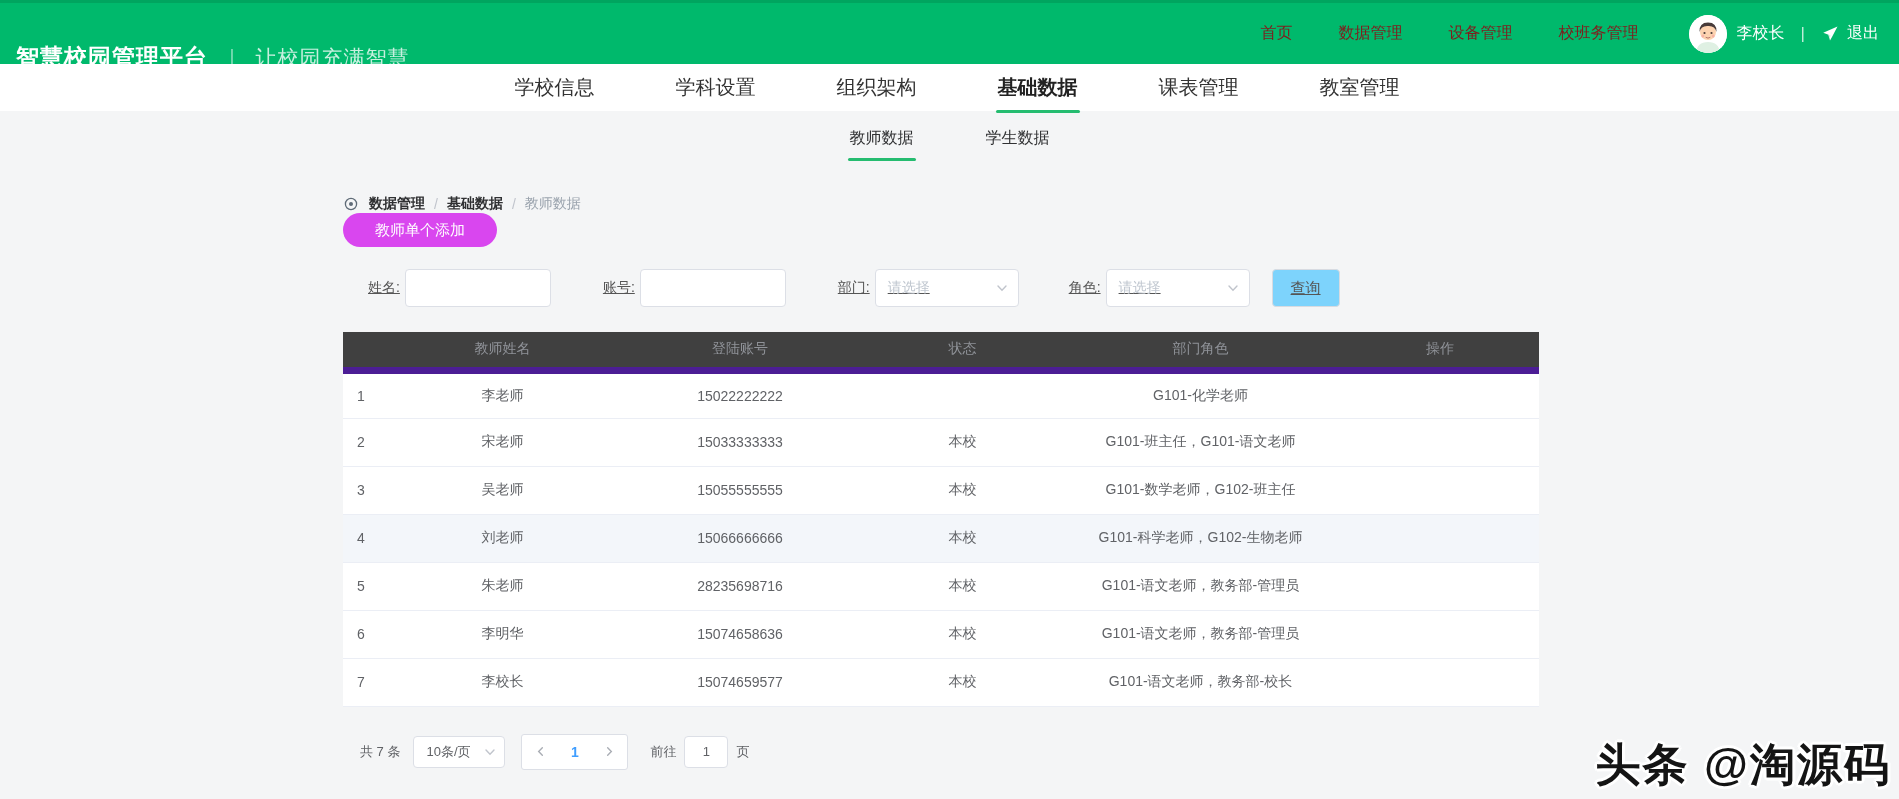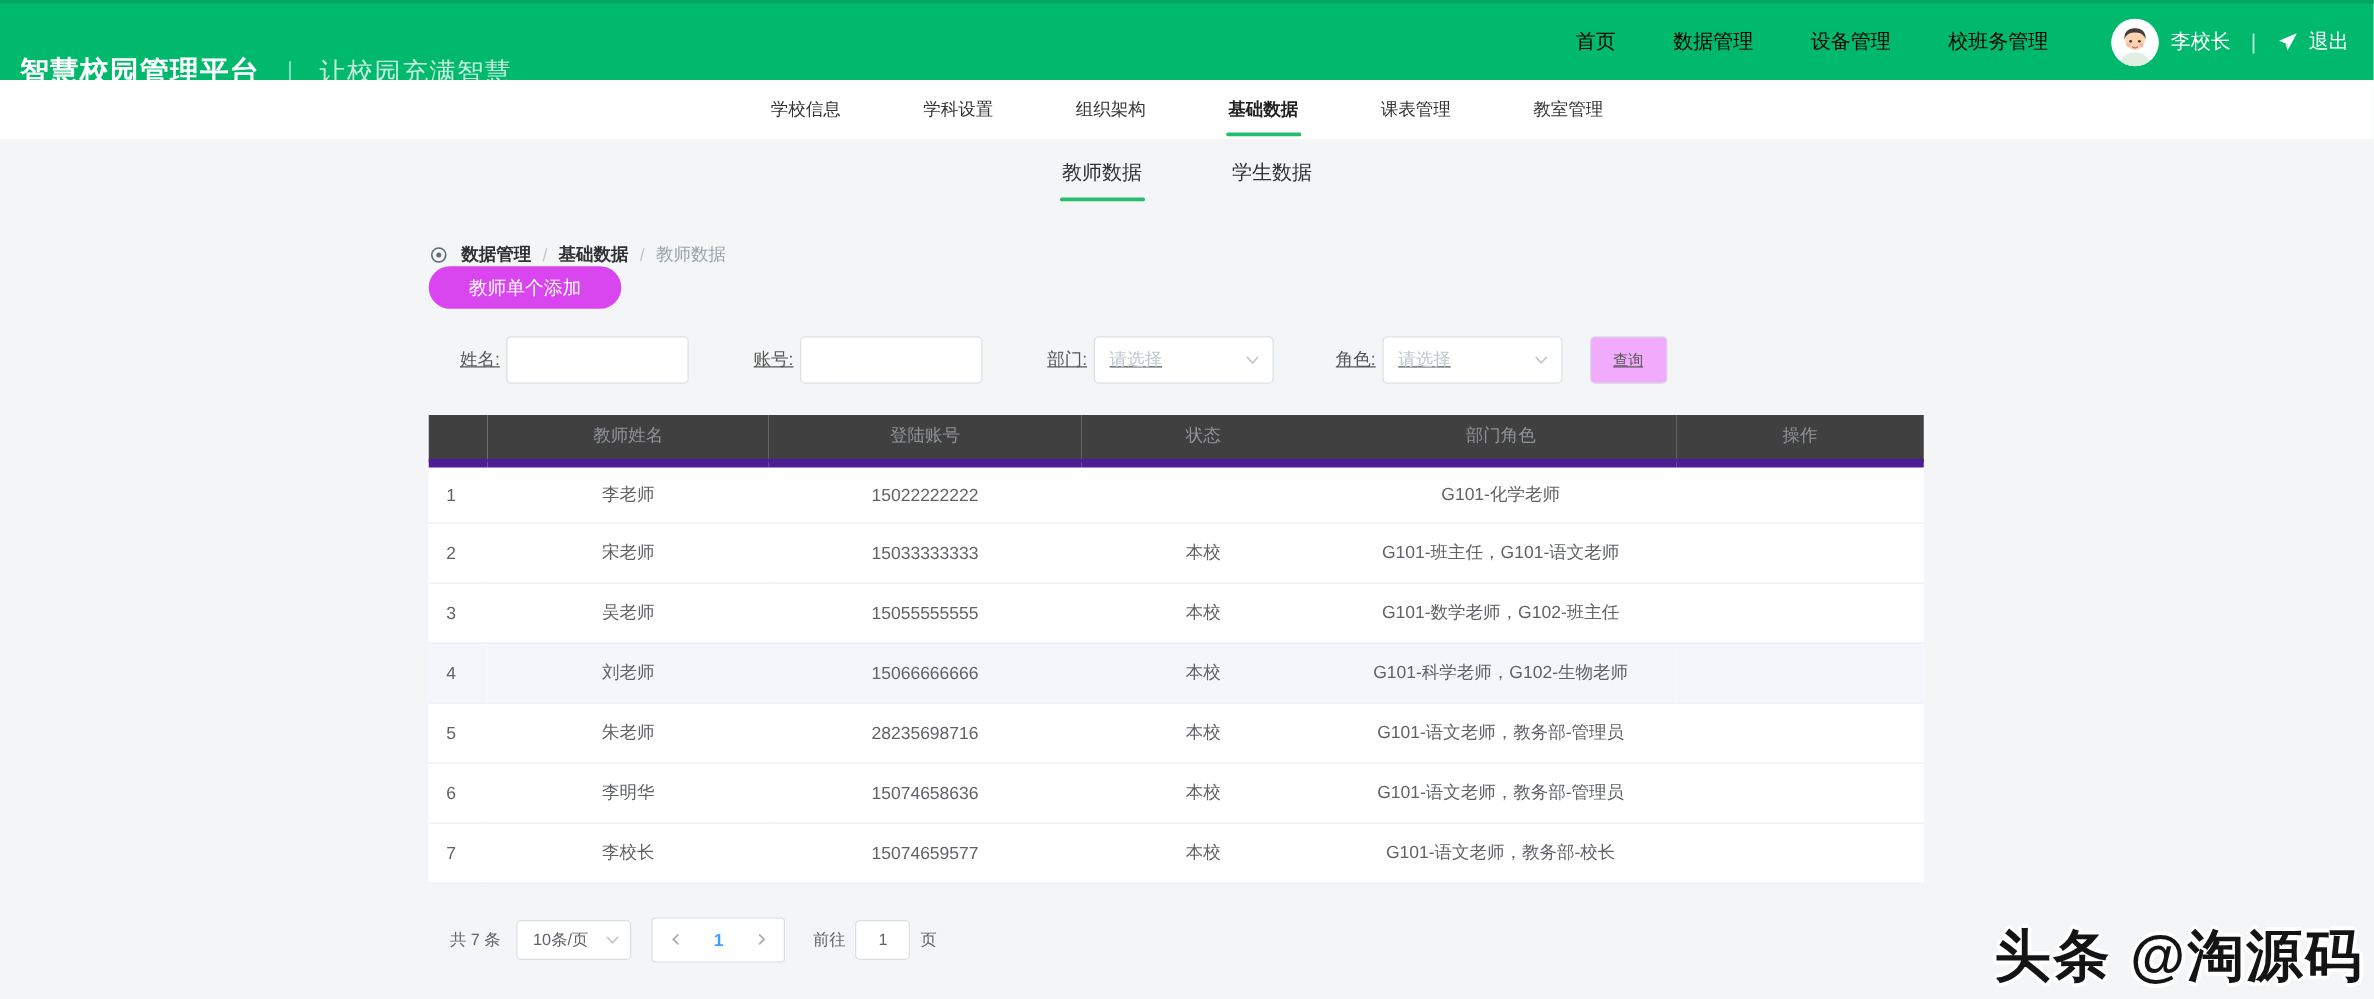--- a/index.html
+++ b/index.html
@@ -9,32 +9,32 @@
     background:#f4f5f6; color:#303133; overflow:hidden; position:relative;
   }
   
   .topbar { height:64px; background:#00b96c; border-top:3px solid #00a55f;
     display:flex; align-items:center; padding:0 20px 0 16px; }
   .brand { display:flex; align-items:center; gap:14px; color:#fff; white-space:nowrap;margin-top:48px; }
   .brand-title { font-size:23px; font-weight:bold; letter-spacing:1px; }
   .brand-sep   { font-size:20px; opacity:.65; }
   .brand-sub   { font-size:21px; opacity:.78; letter-spacing:1px; }
   .topnav { margin-left:auto; display:flex; gap:46px; margin-right:50px; }
-  .topnav-item { color:#000000; font-size:16px; cursor:pointer; white-space:nowrap; }
+  .topnav-item { color:#7f1d1d; font-size:16px; cursor:pointer; white-space:nowrap; }
   .userbox { display:flex; align-items:center; color:#fff; font-size:16px; }
   .avatar { width:38px; height:38px; border-radius:50%; background:#fff; overflow:hidden; flex:0 0 38px; }
   .user-name { margin-left:10px; white-space:nowrap; }
   .user-sep { margin:0 16px; opacity:.75; font-size:17px; }
   .plane { width:18px; height:18px; margin-right:8px; }
   .logout { white-space:nowrap; cursor:pointer; }
   
   .subnav { height:47px; background:#fff; display:flex; justify-content:center;
     align-items:center; gap:62px; }
-  .subnav-item { font-size:14px; color:#333; cursor:pointer; position:relative;
-    padding:12px 2px; white-space:nowrap; }
+  .subnav-item { font-size:20px; color:#333; cursor:pointer; position:relative;
+    padding:12px 2px; white-space:nowrap;margin-left:15px; }
   .subnav-item.active { font-weight:bold; color:#222; }
   .subnav-item.active::after { content:""; position:absolute; left:0; right:0;
     bottom:0; height:3px; background:#25bc70; border-radius:2px; }
   
   .tabsrow { height:54px; display:flex; justify-content:center; align-items:center; gap:68px; }
   .tab-item { font-size:16px; color:#303133; cursor:pointer; position:relative;
     padding:14px 2px; white-space:nowrap; }
   .tab-item.active::after { content:""; position:absolute; left:0; right:0;
     bottom:2px; height:3px; background:#25bc70; border-radius:2px; }
   
@@ -52,22 +52,22 @@
     font-size:14px; color:#555;text-decoration:underline; }
   .f-label { white-space:nowrap; margin-right:5px; }
   .f-input { width:146px; height:38px; border:1px solid #dcdfe6; border-radius:4px;
     background:#fff; padding:0 10px; font-size:14px; font-family:inherit; color:#606266; outline:none; }
   .gap52 { width:52px; } .gap50 { width:50px; } .gap22 { width:22px; }
   .f-select { width:144px; height:38px; border:1px solid #dcdfe6; border-radius:4px;
     background:#fff; display:flex; align-items:center; justify-content:space-between;
     padding:0 10px 0 12px; cursor:pointer; }
   .f-placeholder { color:#bfc6cf; font-size:14px; }
   .chev { width:12px; height:12px; }
-  .search-btn { height:38px; padding:0 18px; background:#f0abfc; border:1px solid #d8dbe1;
-    border-radius:4px; font-size:12px; color:#555; cursor:pointer; font-family:inherit; }
+  .search-btn { height:38px; padding:0 18px; background:#7dd3fc; border:1px solid #d8dbe1;
+    border-radius:4px; font-size:15px; color:#555; cursor:pointer; font-family:inherit; }
   
   .tbl { margin-top:25px; width:1196px; background:#fff; border-collapse:collapse;
     table-layout:fixed; font-size:14px; color:#606266; }
   .tbl col.c-idx{width:47px;} .tbl col.c-name{width:225px;} .tbl col.c-acc{width:250px;}
   .tbl col.c-st{width:195px;} .tbl col.c-role{width:281px;} .tbl col.c-op{width:198px;}
   .tbl th { height:38px; background:#404040; color:#909399; font-weight:normal;
     font-size:14px; text-align:center; border-bottom:7px solid #4c1d95; }
   .tbl td { height:48px; text-align:center; border-bottom:1px solid #ebeef5; background:#fff; }
   .tbl td.idx { text-align:left; padding-left:14px; color:#606266; }
   .tbl tr.hl td { background:#f3f6fa; }

